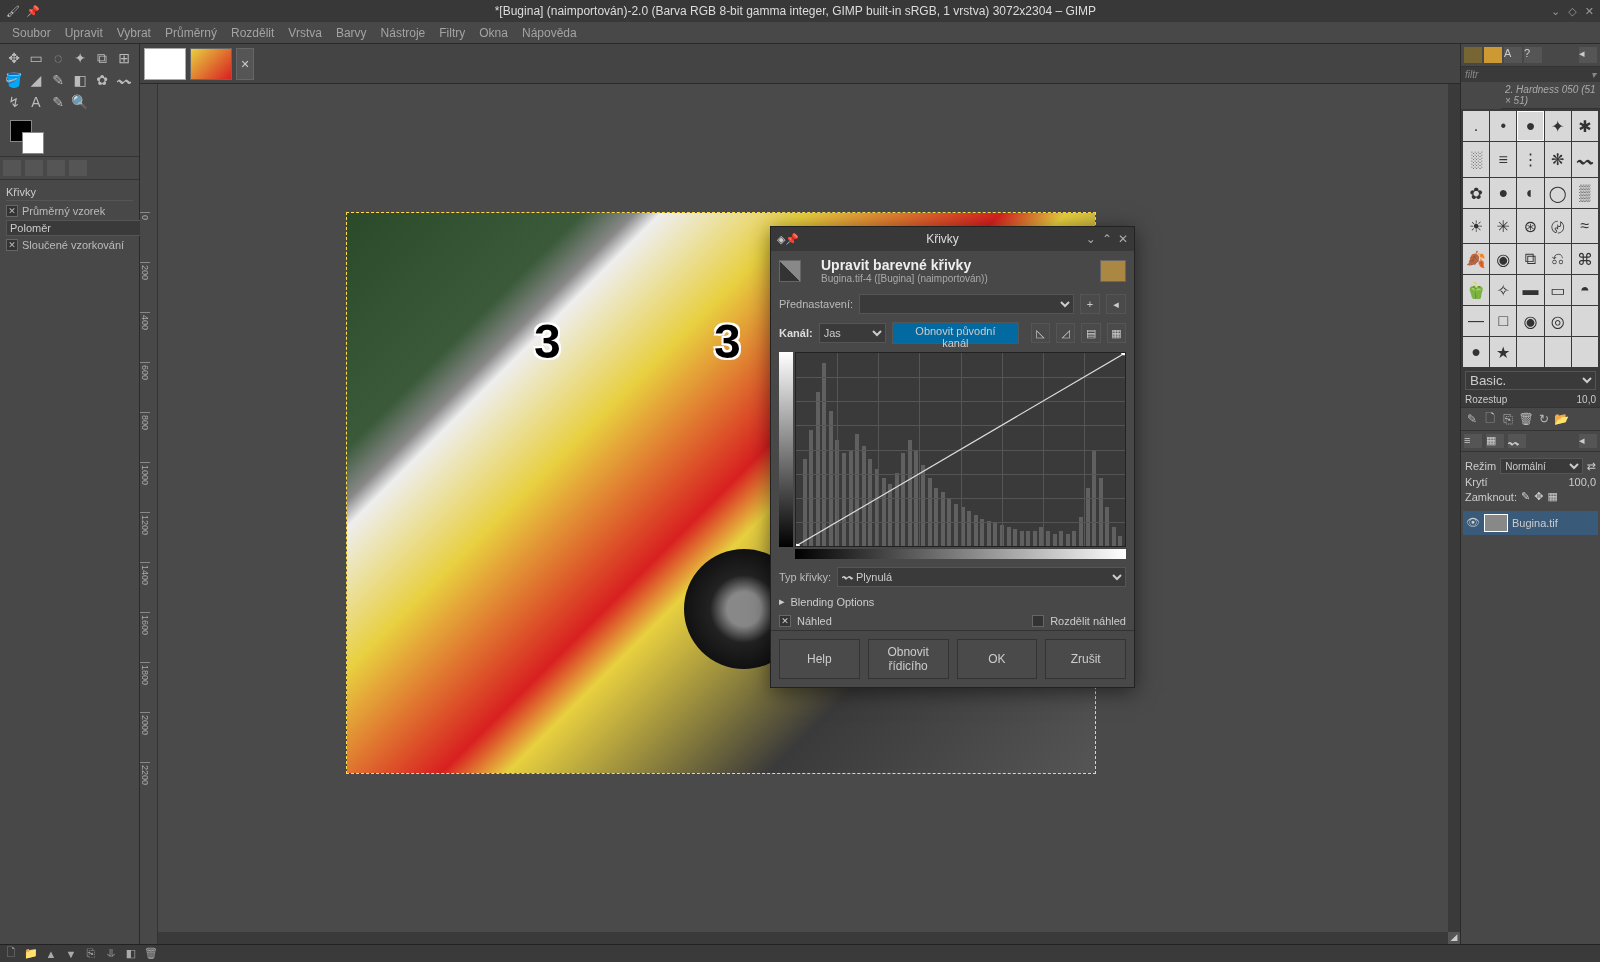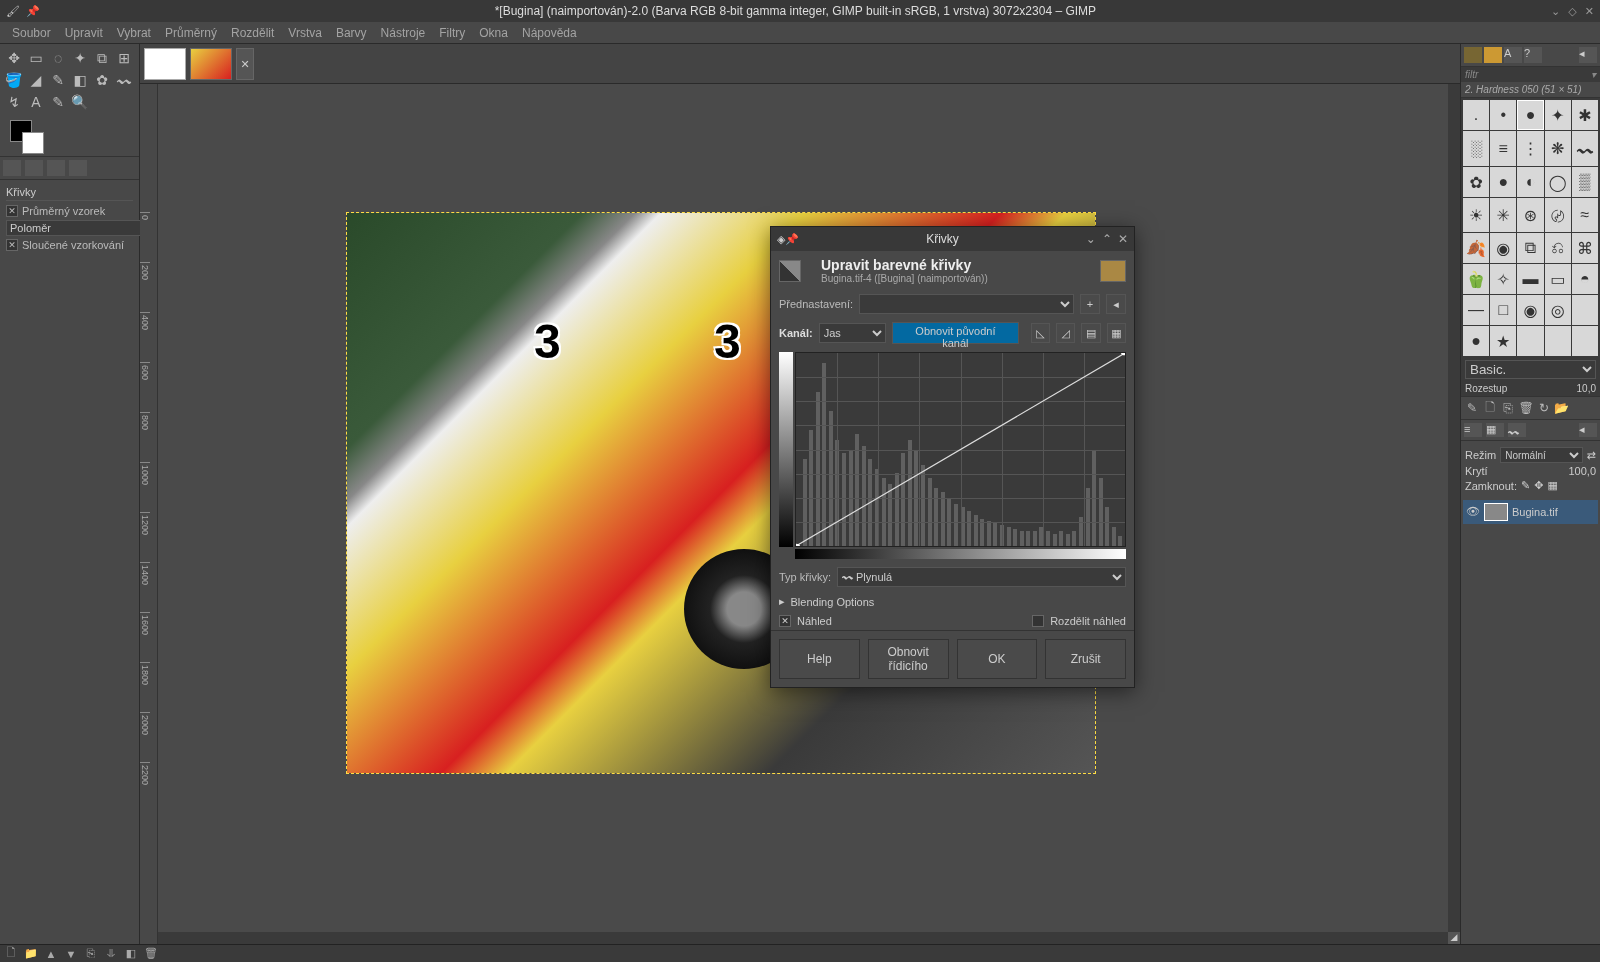--- a/index.html
+++ b/index.html
@@ -40,21 +40,21 @@
 .image-content { width:100%; height:100%; background:linear-gradient(135deg,#2a4a2a 0%, #3a5a3a 18%, #888 22%, #eee 24%, #e8d040 35%, #d82020 50%, #e8d040 55%, #3a3a3a 75%, #555 100%); position:relative; overflow:hidden;}
 .image-content::before { content:''; position:absolute; left:45%; top:60%; width:120px; height:120px; background:radial-gradient(circle, #888 20%, #222 40%, #111 70%); border-radius:50%;}
 .image-content::after { content:'3 3'; position:absolute; left:25%; top:18%; font-size:48px; font-weight:bold; color:#000; text-shadow:2px 2px 0 #fff, -2px -2px 0 #fff, 2px -2px 0 #fff, -2px 2px 0 #fff; letter-spacing:70px;}
 .scrollbar-v { position:absolute; top:18px; right:0; bottom:12px; width:12px; background:#3a3a3a; }
 .scrollbar-h { position:absolute; left:18px; right:12px; bottom:0; height:12px; background:#3a3a3a; }
 .nav-btn { position:absolute; right:0; bottom:0; width:12px; height:12px; background:#555; color:#ccc; font-size:9px; text-align:center;}
 .right-panels { width:140px; background:#484848; border-left:1px solid #2a2a2a; display:flex; flex-direction:column; }
 .right-panels .tabstrip2 { display:flex; gap:2px; padding:3px; border-bottom:1px solid #333;}
 .right-panels .tabstrip2 div { width:18px; height:16px; background:#555; }
 .filter-row { padding:2px 4px; background:#3a3a3a; display:flex; align-items:center; font-size:10px; color:#888; font-style:italic;}
-.brush-name { padding:2px 4px; font-size:10px; color:#aaa; font-style:italic; border-bottom:1px solid #333;}
+.brush-name { padding:2px 4px; font-size:10px; color:#aaa; font-style:italic; border-bottom:1px solid #333;margin-left:40px;}
 .brush-grid { flex:0 0 auto; height:260px; display:grid; grid-template-columns:repeat(5,1fr); gap:1px; padding:2px; background:#3a3a3a; overflow:hidden;}
 .brush-grid div { background:#d8d8d8; display:flex; align-items:center; justify-content:center; color:#333; font-size:16px;}
 .brush-grid div.sel { outline:1px solid #fff; outline-offset:-1px;}
 .spacing-row { padding:2px 4px; font-size:10px; background:#3a3a3a; display:flex;}
 .btn-row { display:flex; gap:2px; padding:3px; border-top:1px solid #333; border-bottom:1px solid #333;}
 .btn-row div { width:16px; height:16px; color:#bbb; font-size:12px; display:flex; align-items:center; justify-content:center;}
 .layer-tabs { display:flex; gap:4px; padding:3px; border-bottom:1px solid #333;}
 .layer-tabs div { width:18px; height:14px; background:#555;}
 .layer-opts { padding:4px; font-size:11px;}
 .layer-opts .row { display:flex; align-items:center; gap:4px; margin:2px 0;}

